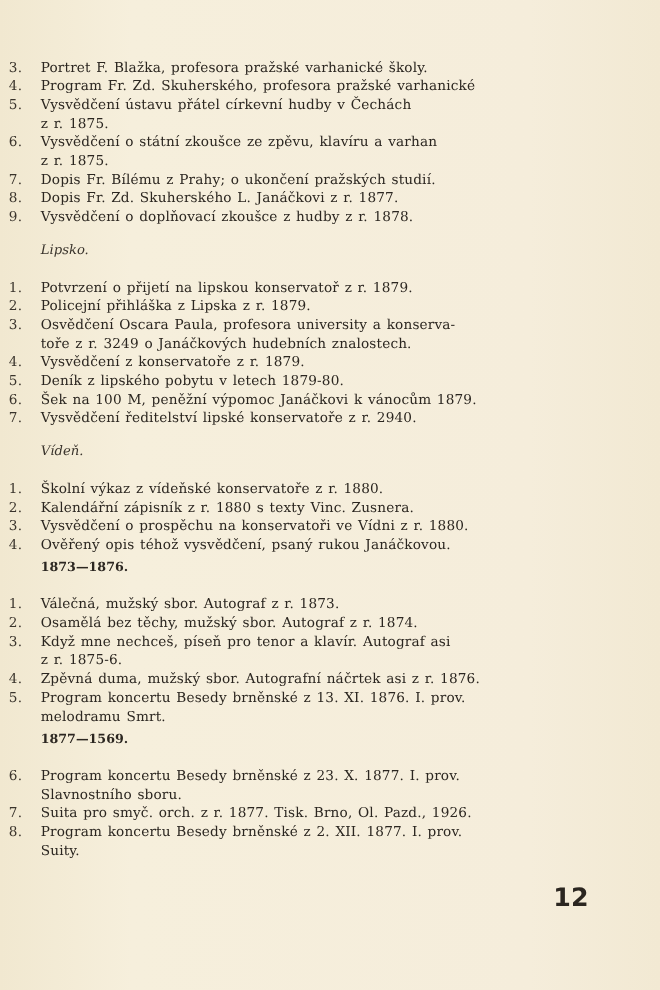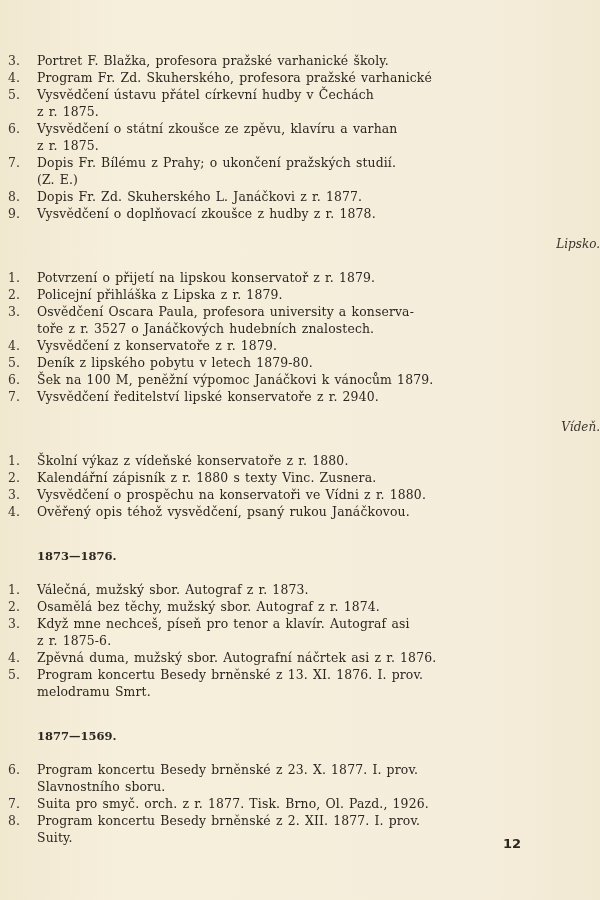--- a/index.html
+++ b/index.html
@@ -51,37 +51,36 @@
       display: block;
     }
     .heading-italic {
       font-style: italic;
       font-size: 12px;
       line-height: 17px;
       margin-left: 37px;
       margin-top: 14px;
       margin-bottom: 16px;
       color: #3a342c;
-      text-align: right;
     }
     .heading-bold {
       font-weight: bold;
       font-size: 11.5px;
       line-height: 17px;
       margin-left: 37px;
-      margin-top: 28px;
+      margin-top: 4px;
       margin-bottom: 16px;
       color: #2b2620;
     }
     .page-number {
       position: absolute;
       left: 503px;
-      top: 836px;
+      top: 804px;
       font-weight: bold;
-      font-size: 13px;
+      font-size: 23px;
       color: #2b2620;
       font-family: "DejaVu Sans", "Liberation Sans", sans-serif;
     }
   </style>
 </head>
 <body>
 
 <div class="page">
   <div class="content" id="content">
       <div class="item">
@@ -107,21 +106,20 @@
         <span class="num">6.</span>
         <span class="text">
           <span class="line">Vysvědčení o státní zkoušce ze zpěvu, klavíru a varhan</span>
           <span class="line">z r. 1875.</span>
         </span>
       </div>
       <div class="item">
         <span class="num">7.</span>
         <span class="text">
           <span class="line">Dopis Fr. Bílému z Prahy; o ukončení pražských studií.</span>
-          <span class="line">(Z. E.)</span>
         </span>
       </div>
       <div class="item">
         <span class="num">8.</span>
         <span class="text">
           <span class="line">Dopis Fr. Zd. Skuherského L. Janáčkovi z r. 1877.</span>
         </span>
       </div>
       <div class="item">
         <span class="num">9.</span>
@@ -139,21 +137,21 @@
       <div class="item">
         <span class="num">2.</span>
         <span class="text">
           <span class="line">Policejní přihláška z Lipska z r. 1879.</span>
         </span>
       </div>
       <div class="item">
         <span class="num">3.</span>
         <span class="text">
           <span class="line">Osvědčení Oscara Paula, profesora university a konserva-</span>
-          <span class="line">toře z r. 3527 o Janáčkových hudebních znalostech.</span>
+          <span class="line">toře z r. 3249 o Janáčkových hudebních znalostech.</span>
         </span>
       </div>
       <div class="item">
         <span class="num">4.</span>
         <span class="text">
           <span class="line">Vysvědčení z konservatoře z r. 1879.</span>
         </span>
       </div>
       <div class="item">
         <span class="num">5.</span>

